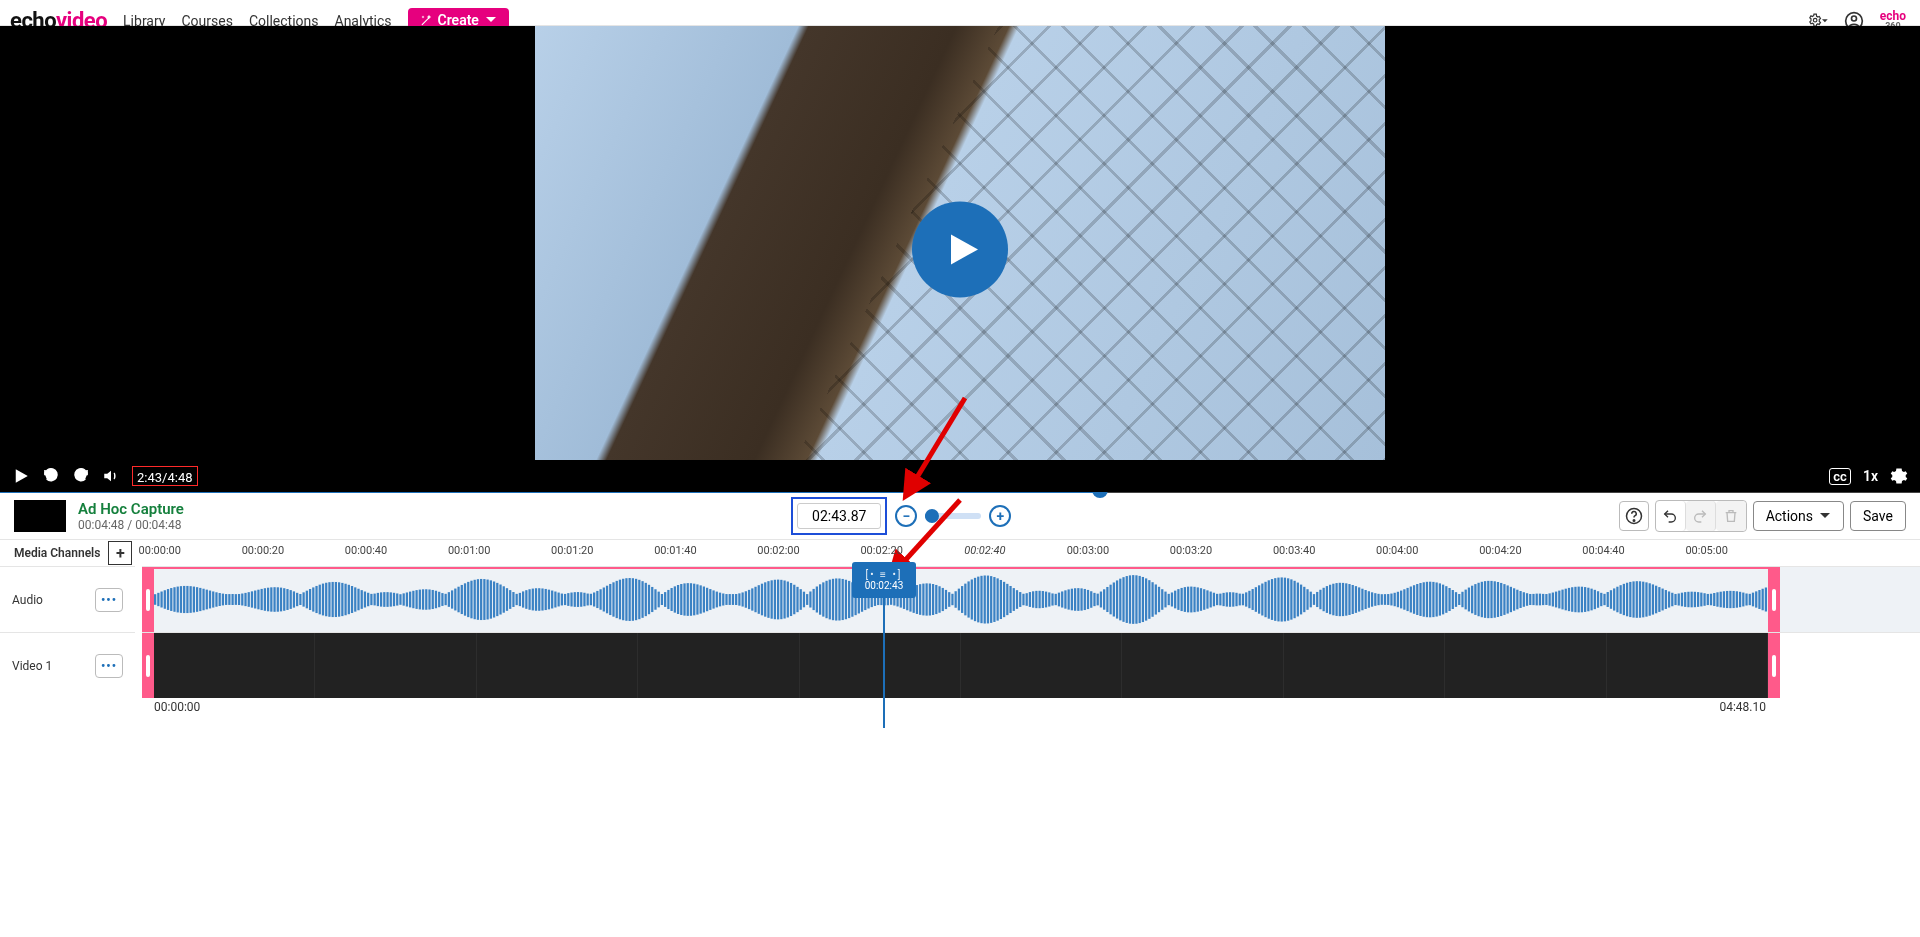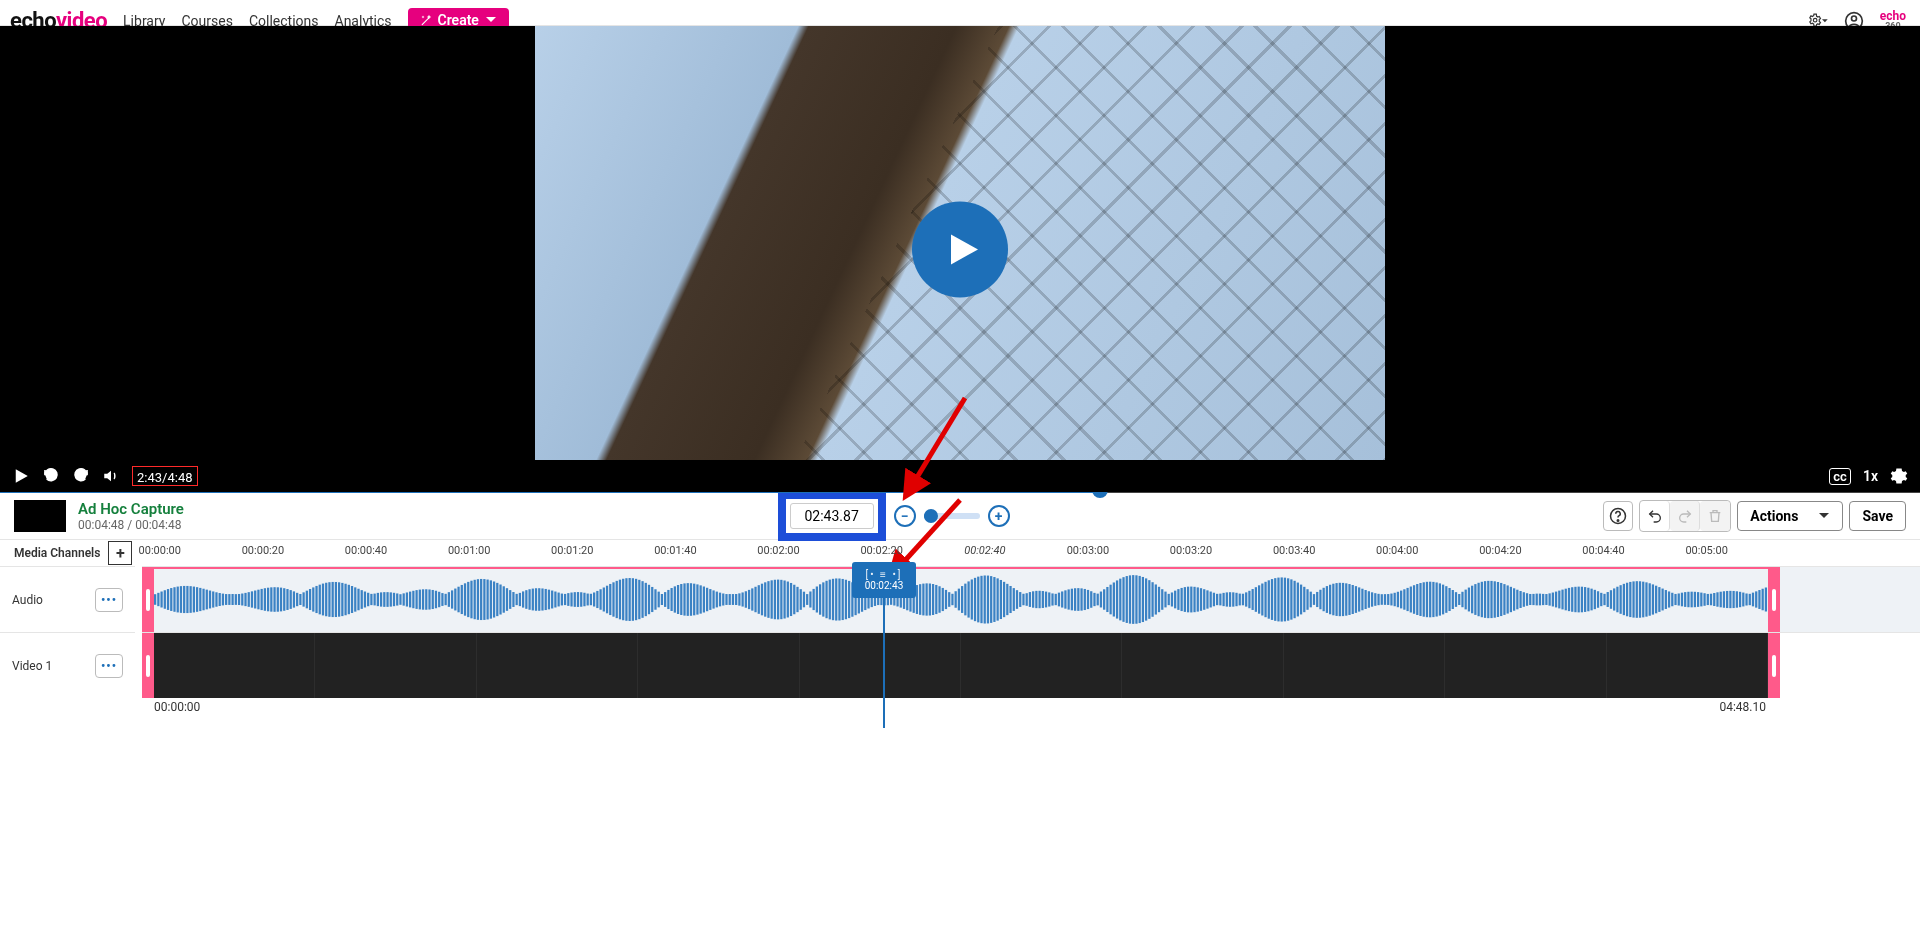--- a/index.html
+++ b/index.html
@@ -53,30 +53,30 @@
 .controls .spacer { flex:1; }
 .controls .speed { font-weight:600; font-size:14px; cursor:pointer; }
 .controls .cc { border:1px solid #fff; border-radius:3px; padding:0 3px; font-size:13px; font-weight:600; cursor:pointer; }
 
 
 .editrow { height:48px; border-bottom:1px solid #e5e5e5; display:flex; align-items:center; padding:8px 14px; gap:12px; font-size:13px; }
 .editrow .thumb { width:52px; height:32px; background:#000; }
 .editrow .title { font-weight:600; font-size:15px; color:#15803d; }
 .editrow .times { font-size:12px; color:#666; }
 .editrow .centerbox { margin-left:auto; display:flex; align-items:center; gap:8px; }
-.editrow .timebox { border:8px solid #1d4ed8; padding:4px; }
+.editrow .timebox { border:2px solid #1d4ed8; padding:4px; }
 .editrow .timebox input { width:84px; text-align:center; border:1px solid #ccc; border-radius:3px; height:26px; font-size:14px; }
 .editrow .zoombtn { width:22px; height:22px; border:2px solid #1d6fb8; border-radius:50%; color:#1d6fb8; display:flex; align-items:center; justify-content:center; cursor:pointer; font-weight:700; font-size:14px; }
 .editrow .zoomslider { width:56px; height:6px; background:#cfe0f5; border-radius:3px; position:relative; }
 .editrow .zoomslider::before{ content:""; position:absolute; left:0; top:0; height:6px; width:6px; background:#1d6fb8; border-radius:3px; }
 .editrow .zoomslider .dot { position:absolute; left:0; top:-4px; width:14px; height:14px; border-radius:50%; background:#1d6fb8; cursor:pointer; }
 .editrow .rightgroup { margin-left:auto; display:flex; align-items:center; gap:6px; }
 .editrow .iconbtn { width:30px; height:30px; border:1px solid #bbb; border-radius:4px; display:flex; align-items:center; justify-content:center; cursor:pointer; color:#333; }
 .editrow .iconbtn.disabled { color:#bbb; background:#f3f3f3; cursor:default; }
-.editrow .actionsbtn, .editrow .savebtn { height:30px; border:1px solid #888; border-radius:4px; background:#fff; padding:0 12px; font-size:14px; font-weight:700; cursor:pointer; display:flex; align-items:center; gap:20px; }
+.editrow .actionsbtn, .editrow .savebtn { height:30px; border:1px solid #888; border-radius:4px; background:#fff; padding:0 12px; font-size:14px; font-weight:400; cursor:pointer; display:flex; align-items:center; gap:6px; }
 
 
 .timeline { position:relative; font-size:12px; color:#333; }
 .tl-left { position:absolute; left:0; top:0; width:135px; }
 .tl-left .mediahdr { height:26px; display:flex; align-items:center; padding-left:14px; font-size:12px; font-weight:600; gap:8px; }
 .tl-left .addbox { width:24px; height:24px; border:1px solid #333; display:flex; align-items:center; justify-content:center; cursor:pointer; font-size:16px; }
 .tl-left .trackhead { height:66px; border-top:1px solid #e5e5e5; display:flex; align-items:center; padding:0 12px; justify-content:space-between; }
 .tl-left .trackmenu { width:28px; height:24px; border:1px solid #bbb; border-radius:4px; display:flex; align-items:center; justify-content:center; cursor:pointer; color:#1d6fb8; font-weight:700; letter-spacing:1px; }
 
 .tl-right { margin-left:142px; position:relative; }

